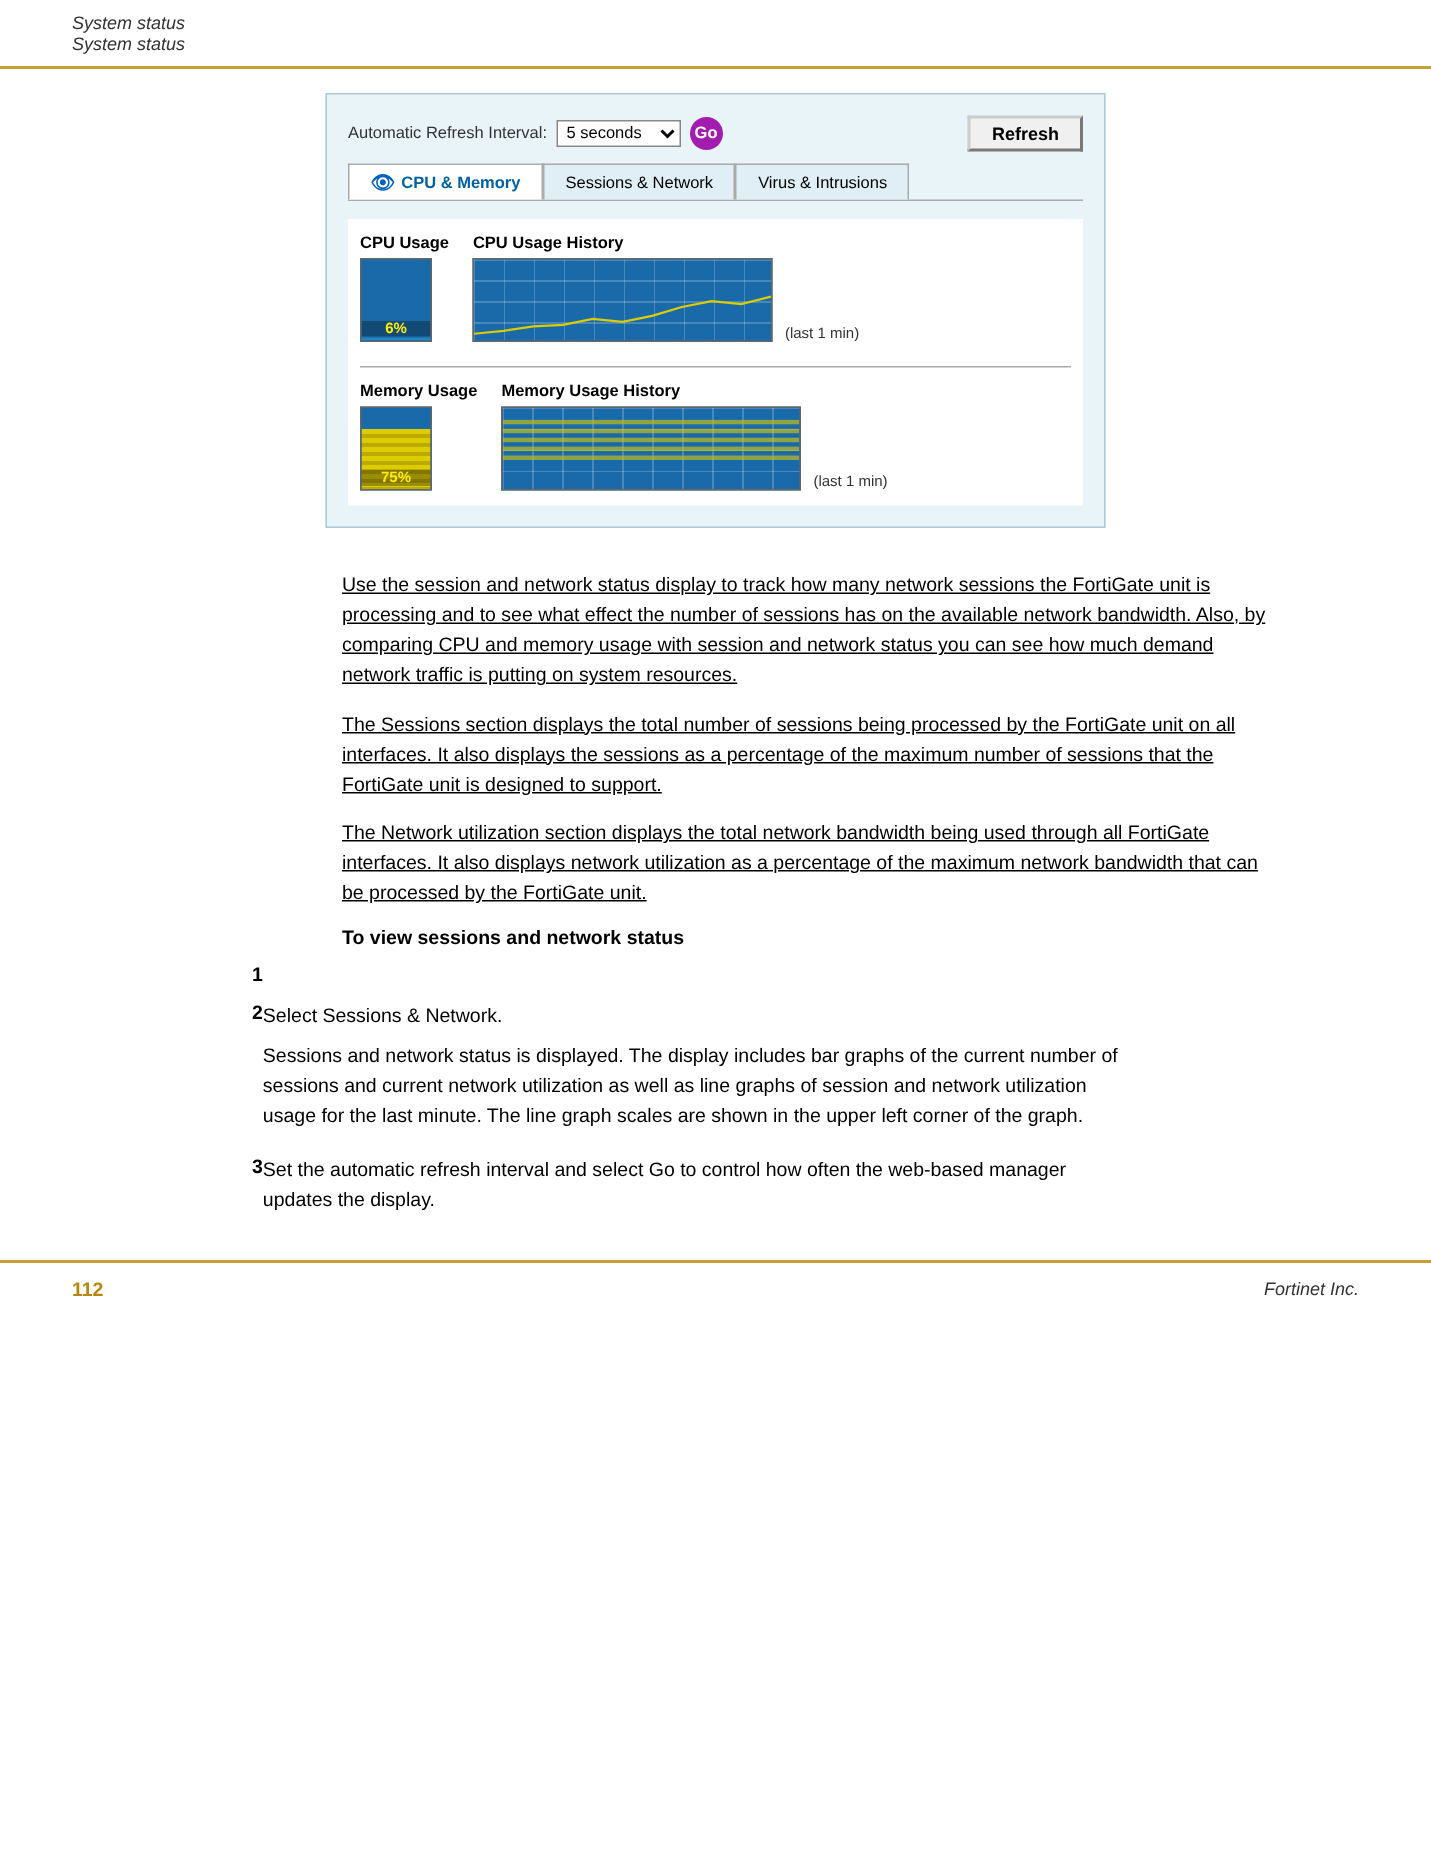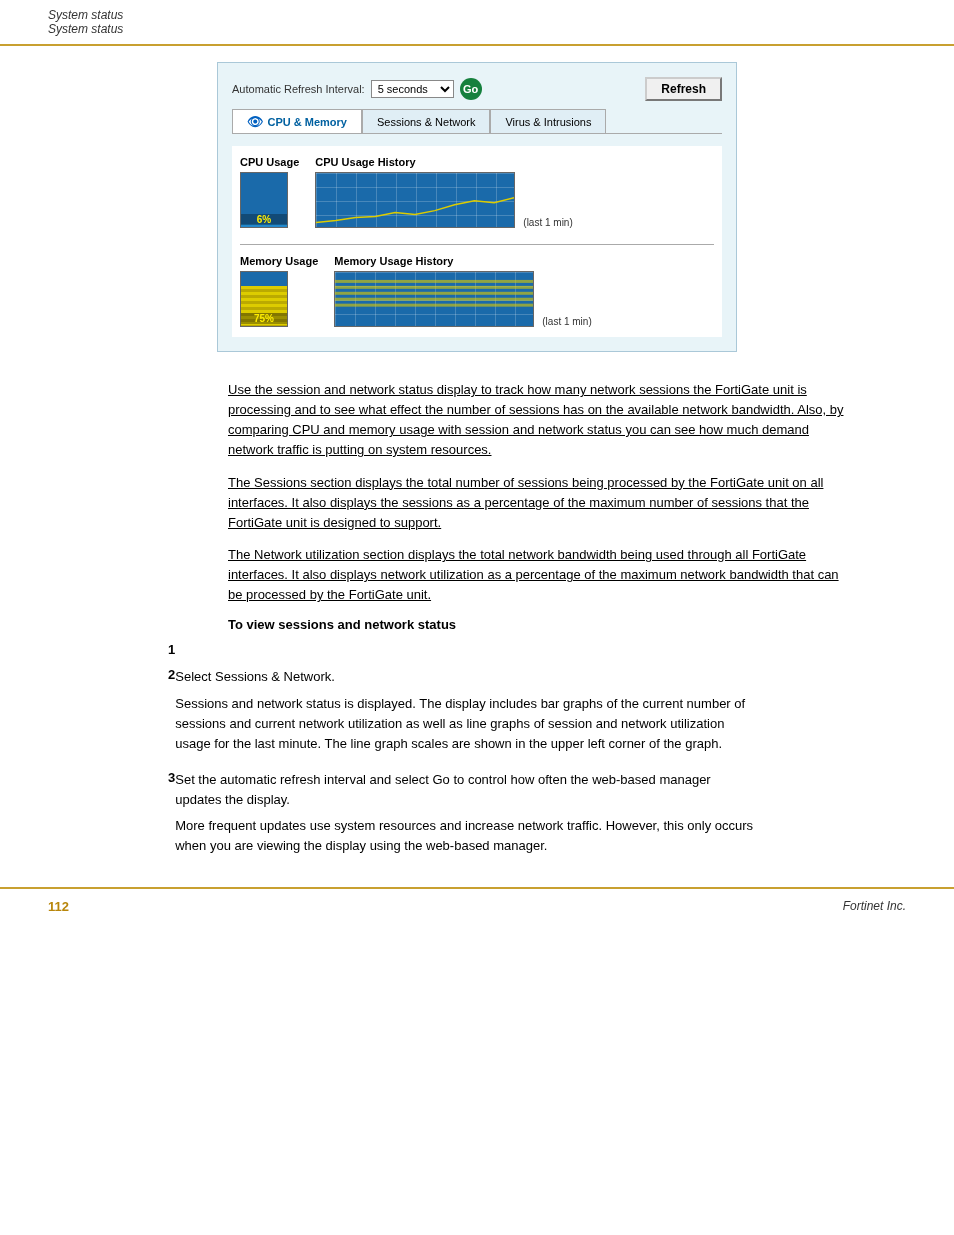--- a/index.html
+++ b/index.html
@@ -62,21 +62,21 @@
       font-size: 11px;
       color: #333;
     }
     .toolbar-select {
       font-size: 11px;
       padding: 1px 2px;
       border: 1px solid #888;
       background: #fff;
     }
     .go-btn {
-      background: #15803d;
+      background: #a21caf;
       color: #fff;
       font-size: 11px;
       font-weight: bold;
       border: none;
       border-radius: 50%;
       width: 22px;
       height: 22px;
       cursor: pointer;
       display: flex;
       align-items: center;
@@ -413,21 +413,20 @@
       <div class="list-content">
         <p>Select Sessions &amp; Network.</p>
         <p>Sessions and network status is displayed. The display includes bar graphs of the current number of sessions and current network utilization as well as line graphs of session and network utilization usage for the last minute. The line graph scales are shown in the upper left corner of the graph.</p>
       </div>
     </li>
 
     <li>
       <span class="list-num">3</span>
       <div class="list-content">
         <p>Set the automatic refresh interval and select Go to control how often the web-based manager updates the display.</p>
-        <p>More frequent updates use system resources and increase network traffic. However, this only occurs when you are viewing the display using the web-based manager.</p>
       </div>
     </li>
 
   </ol>
 
 </div>
 
 <div class="page-footer">
   <span class="page-number">112</span>
   <span class="company-name">Fortinet Inc.</span>

